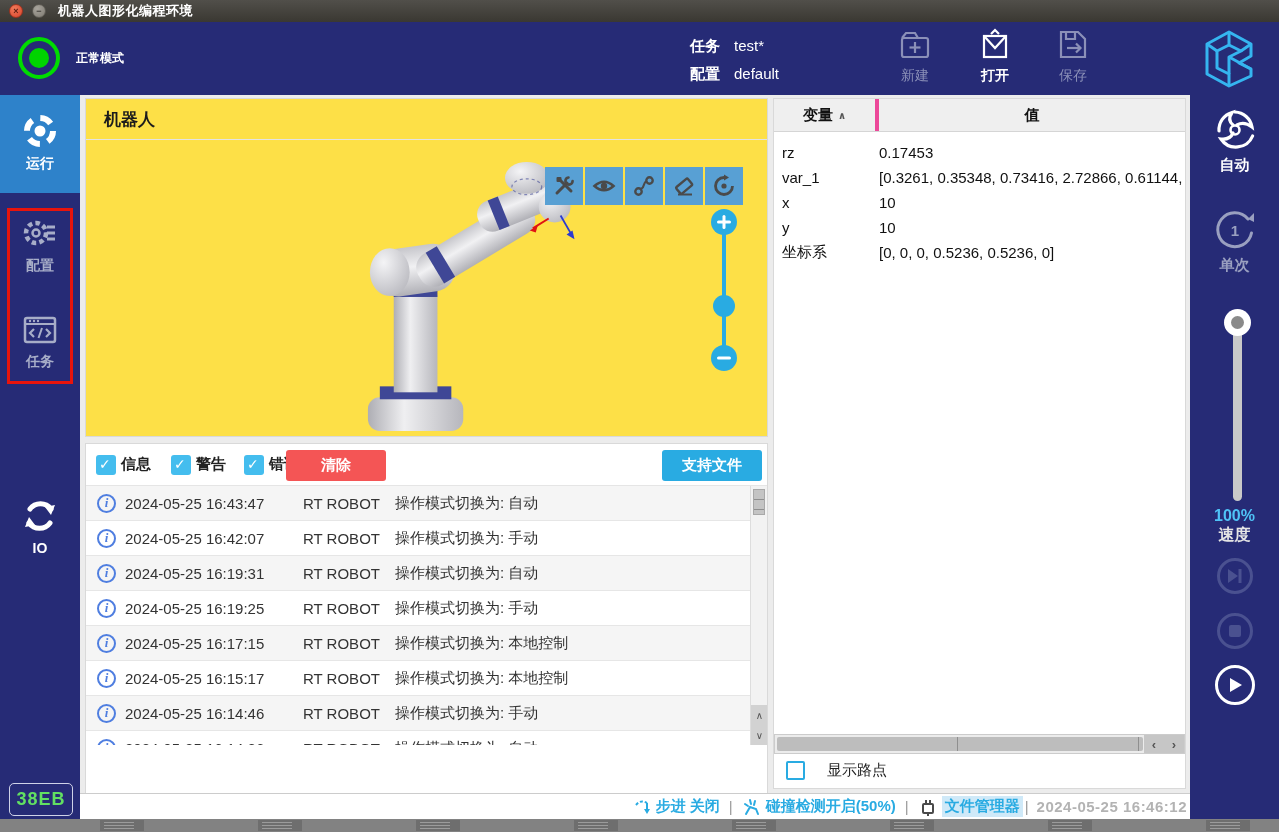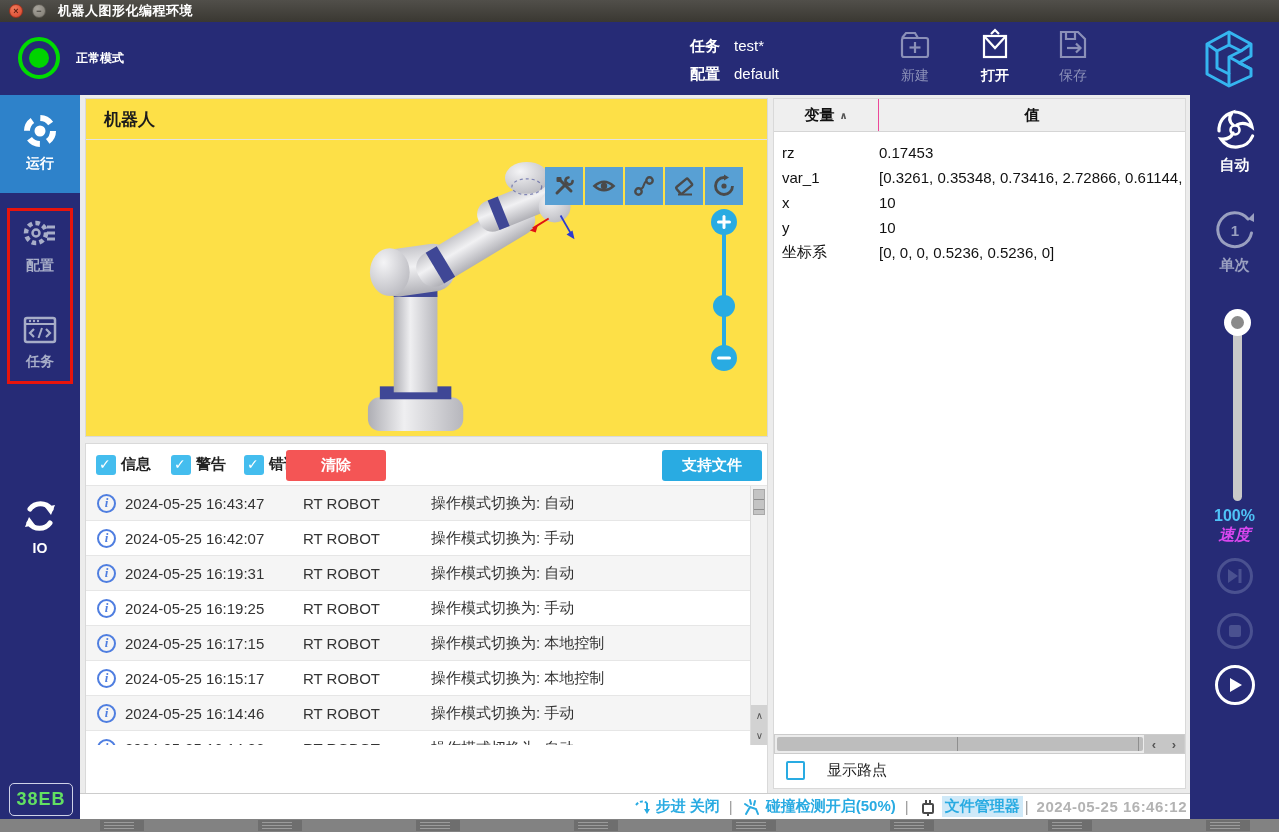--- a/index.html
+++ b/index.html
@@ -44,21 +44,21 @@
 
   
   .rsidebar { position:absolute; left:1190px; top:95px; width:89px; height:724px; background:#262b76; }
   .rs-item { position:absolute; width:89px; text-align:center; color:#fff; font-size:15px; font-weight:bold; }
   .rs-item.dim { color:#9aa0c0; }
   .slider-track { position:absolute; left:43px; top:218px; width:9px; height:188px; background:#c9c9c9; border-radius:5px; }
   .slider-knob { position:absolute; left:34px; top:214px; width:27px; height:27px; border-radius:50%;
     background:#fff; display:flex; align-items:center; justify-content:center; }
   .slider-knob .inner { width:13px; height:13px; border-radius:50%; background:#8a8a8a; }
   .speed { position:absolute; left:0; top:412px; width:89px; text-align:center; font-weight:bold; font-size:16px; }
-  .speed .pct { color:#4fc3f7; } .speed .lab { color:#d946ef;font-style:italic; }
+  .speed .pct { color:#4fc3f7; } .speed .lab { color:#e5e5e5; }
   .pb-btn { position:absolute; left:27px; width:36px; height:36px; border-radius:50%; border:3px solid #4a5190;
     display:flex; align-items:center; justify-content:center; background:transparent; }
   .pb-btn.on { border-color:#ffffff; width:40px; height:40px; left:25px; }
 
   
   .robot-card { position:absolute; left:85px; top:98px; width:683px; height:339px; background:#fde047; border:1px solid #d9d9d9; overflow:hidden; }
   .robot-title { height:41px; line-height:41px; padding-left:18px; font-size:17px; font-weight:bold; color:#1c1c1c; border-bottom:1px solid #e3e3e3; }
   .view-toolbar { position:absolute; top:68px; left:459px; display:flex; gap:2px; }
   .vt-btn { width:38px; height:38px; background:#58a0d4; display:flex; align-items:center; justify-content:center; }
   .zoomwidget { position:absolute; left:623px; top:110px; width:30px; height:162px; }
@@ -79,31 +79,31 @@
   .btn-clear { position:absolute; left:200px; top:6px; width:100px; height:31px; background:#f45555; color:#fff;
     border:none; border-radius:3px; font-size:15px; font-weight:bold; }
   .btn-support { position:absolute; right:5px; top:6px; width:100px; height:31px; background:#29abe2; color:#fff;
     border:none; border-radius:3px; font-size:15px; font-weight:bold; }
   .log-list { position:relative; height:259px; overflow:hidden; }
   .log-row { height:35px; display:flex; align-items:center; border-bottom:1px solid #e6e6e6; font-size:15px; color:#333; background:#fff; }
   .log-row.alt { background:#f5f5f5; }
   .info-ic { width:19px; height:19px; border-radius:50%; border:2px solid #4f7ee0; color:#4f7ee0;
     font-family:"Liberation Serif",serif; font-weight:bold; font-style:italic; font-size:13px;
     display:flex; align-items:center; justify-content:center; margin-left:11px; flex:none; }
-  .log-time { width:178px; margin-left:9px; } .log-src { width:92px; } .log-msg { flex:1;margin-left:36px; }
+  .log-time { width:178px; margin-left:9px; } .log-src { width:92px; } .log-msg { flex:1; }
   .vscroll { position:absolute; right:0; top:0; width:17px; height:259px; background:#f2f2f2; border-left:1px solid #ddd; }
   .vthumb { position:absolute; left:2px; top:3px; width:12px; height:26px; background:#c4c4c4; border:1px solid #a8a8a8;
     background-image:repeating-linear-gradient(180deg,transparent 0 9px,#8f8f8f 9px 10px); }
   .vbtn { position:absolute; left:0; width:17px; height:20px; background:#d2d2d2; color:#555; font-size:10px;
     display:flex; align-items:center; justify-content:center; }
 
   
   .var-card { position:absolute; left:773px; top:98px; width:413px; height:691px; background:#fff; border:1px solid #d9d9d9; }
   .var-head { display:flex; height:33px; background:#efefef; border-bottom:1px solid #d5d5d5; font-size:15px; font-weight:bold; color:#111; }
-  .vh-name { width:105px; border-right:1px solid #ec4899; display:flex; align-items:center; justify-content:center; gap:5px;}
+  .vh-name { width:105px; border-right:4px solid #ec4899; display:flex; align-items:center; justify-content:center; gap:5px;}
   .vh-val { flex:1; display:flex; align-items:center; justify-content:center; }
   .var-row { display:flex; height:25px; font-size:15px; color:#111; align-items:center; overflow:hidden; }
   .vr-name { width:105px; padding-left:8px; flex:none; } .vr-val { flex:1; white-space:nowrap; overflow:hidden; }
   .hscroll { position:absolute; left:0px; top:635px; width:411px; height:20px; background:#ececec; border:1px solid #ccc; }
   .hthumb { position:absolute; left:2px; top:2px; width:366px; height:14px; background:#bdbdbd; border-radius:2px;
     background-image:repeating-linear-gradient(90deg,transparent 0 180px,#8f8f8f 180px 181px);}
   .hbtn { position:absolute; top:0; width:20px; height:18px; background:#c6c6c6; color:#555; font-size:13px; font-weight:bold;
     display:flex; align-items:center; justify-content:center; }
   .waypoint-row { position:absolute; left:12px; top:662px; display:flex; align-items:center; gap:22px; }
   .chk-empty { width:19px; height:19px; background:#fff; border:2px solid #29abe2; border-radius:2px; }

